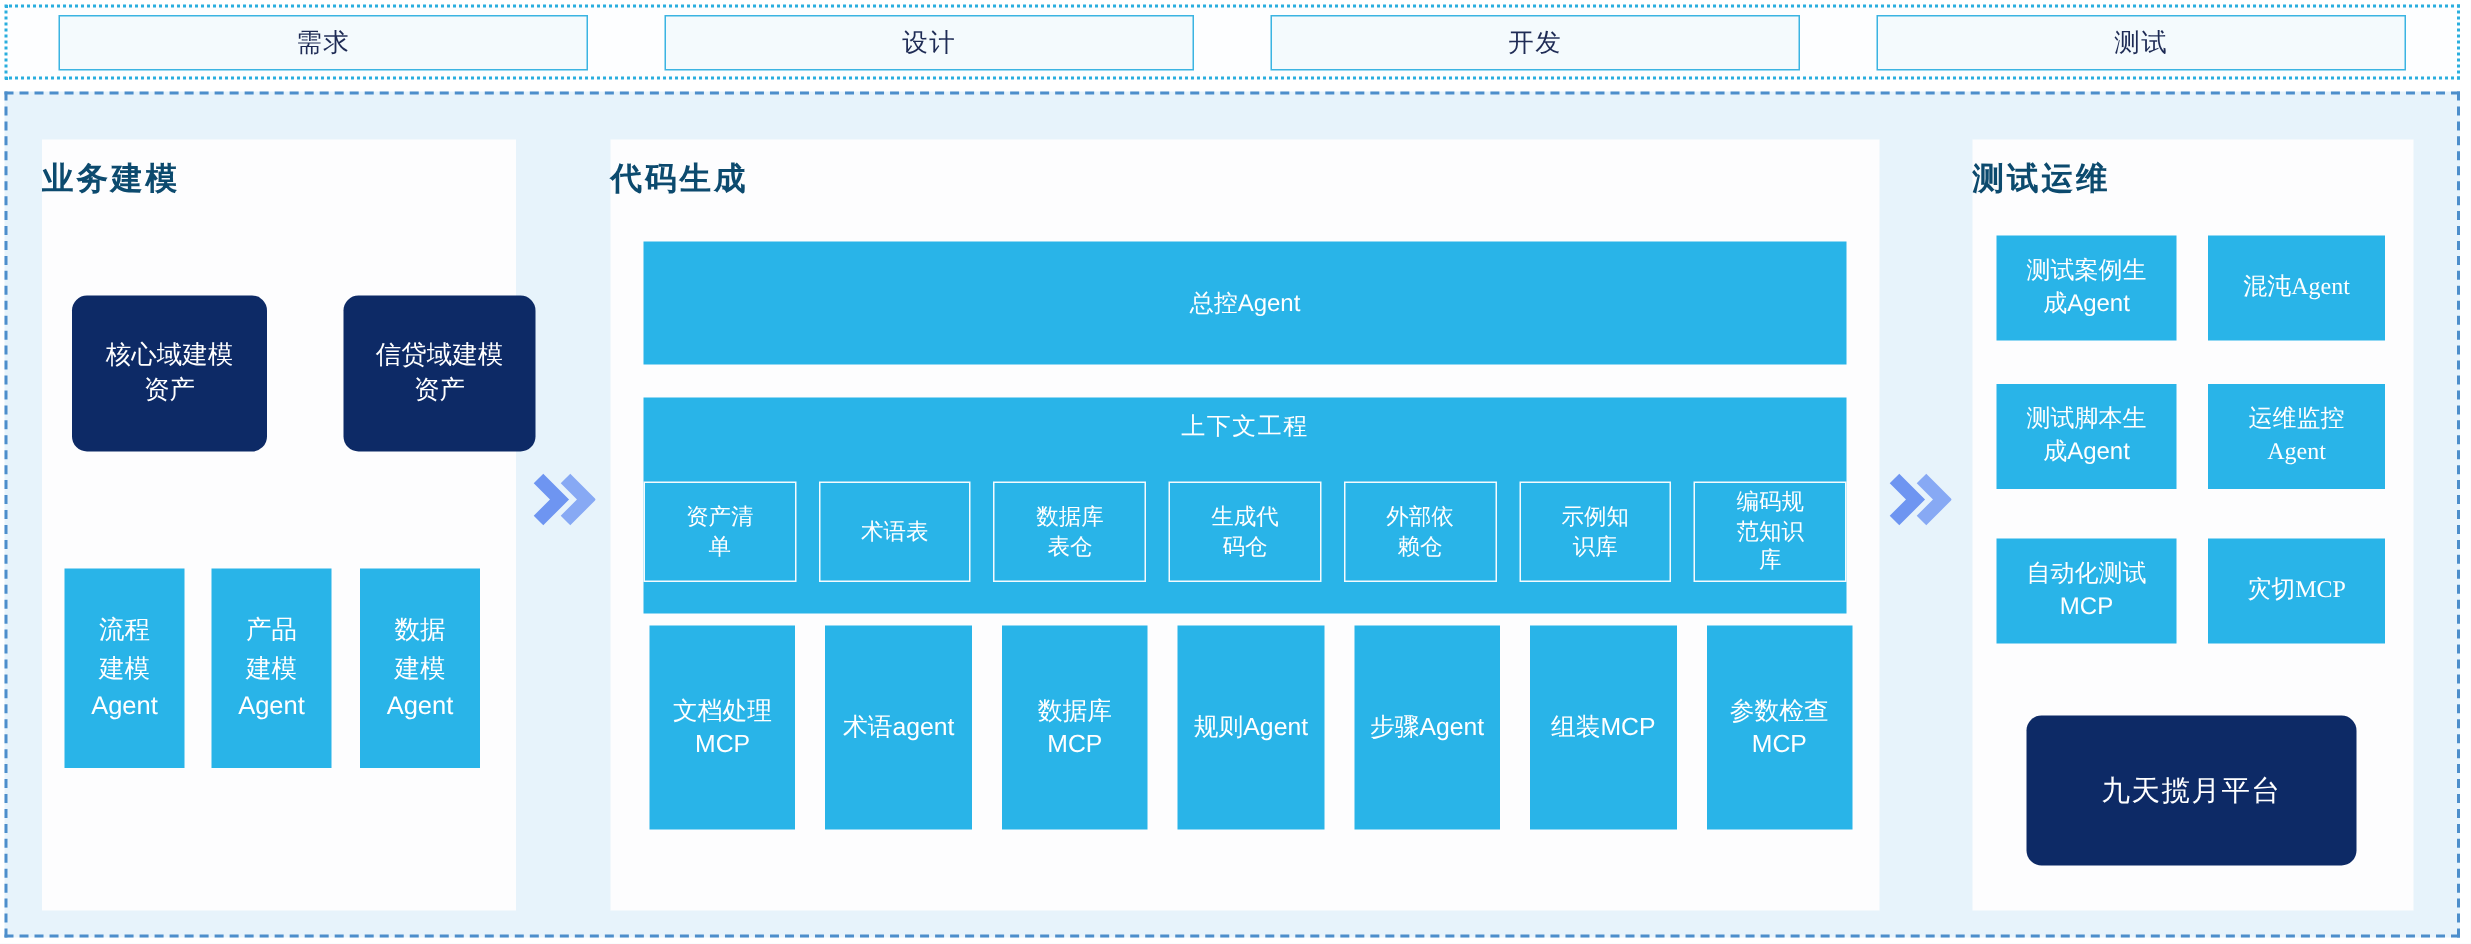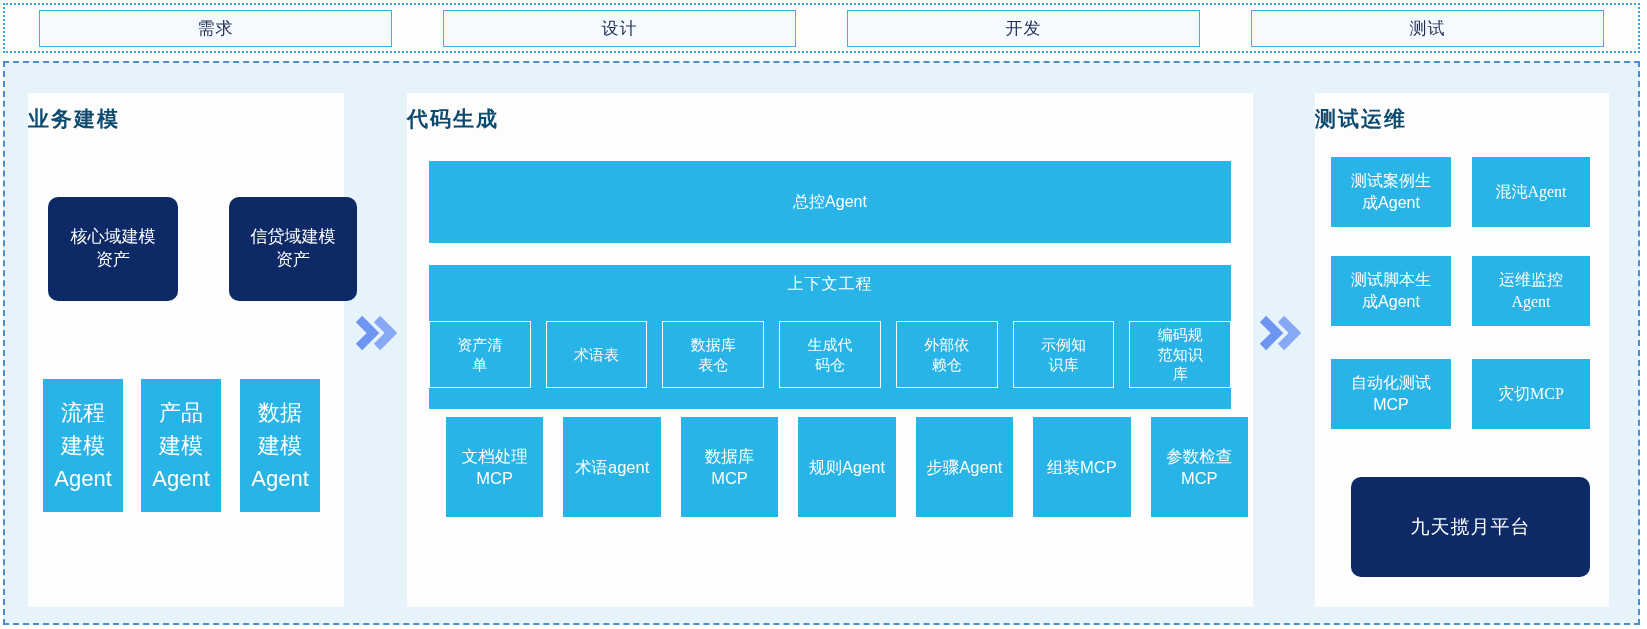--- a/index.html
+++ b/index.html
@@ -35,21 +35,21 @@
 
   .box{
     position:absolute;box-sizing:border-box;display:flex;align-items:center;justify-content:center;
     text-align:center;color:#ffffff;white-space:pre-line;
   }
   .cyan{background:#29b4e8;}
   .navy{background:#0d2a66;border-radius:10px;}
 
   
   .asset-box{top:104px;width:130px;height:104px;font-size:17px;line-height:1.35;}
-  .agent-col{top:286px;width:80px;height:133px;font-size:22px;line-height:1.5;}
+  .agent-col{top:286px;width:80px;height:133px;font-size:17px;line-height:1.5;}
 
   
   .master-bar{left:22px;top:68px;width:802px;height:82px;font-size:16px;}
   .context-box{
     position:absolute;left:22px;top:172px;width:802px;height:144px;
     background:#29b4e8;box-sizing:border-box;
   }
   .context-title{
     position:absolute;top:9px;left:0;width:100%;text-align:center;
     color:#fff;font-size:16px;letter-spacing:1px;
@@ -57,36 +57,36 @@
   .context-row{
     position:absolute;left:0;top:56px;width:100%;height:67px;
     box-sizing:border-box;display:flex;gap:15px;padding:0 0;
   }
   .context-item{
     flex:1;box-sizing:border-box;border:1.5px solid rgba(255,255,255,.95);
     display:flex;align-items:center;justify-content:center;text-align:center;
     color:#fff;font-size:15px;line-height:1.3;white-space:pre-line;
   }
   .tools-row{
-    position:absolute;left:17px;top:324px;width:100%;height:100px;
+    position:absolute;left:4px;top:324px;width:100%;height:136px;
     box-sizing:border-box;display:flex;gap:20px;padding:0 22px;
   }
   .tool-box{
     flex:1;background:#29b4e8;display:flex;align-items:center;justify-content:center;
     text-align:center;color:#fff;font-size:16.5px;line-height:1.35;white-space:pre-line;
   }
 
   
   .t-box{width:120px;height:70px;font-size:16px;line-height:1.35;}
   .t-c1{left:16px;}
   .t-c2{left:157px;width:118px;font-family:Liberation Serif, serif;}
   .t-r1{top:64px;}
   .t-r2{top:163px;}
   .t-r3{top:266px;}
-  .platform-box{left:36px;top:384px;width:239px;height:100px;font-size:19px;letter-spacing:1px;}
+  .platform-box{left:36px;top:384px;width:220px;height:100px;font-size:19px;letter-spacing:1px;}
 
   
   .flow-arrow{position:absolute;top:252px;width:44px;height:36px;}
   .arrow-1{left:348px;}
   .arrow-2{left:1252px;}
 </style>
 </head>
 <body>
 
 <div id="stage">

